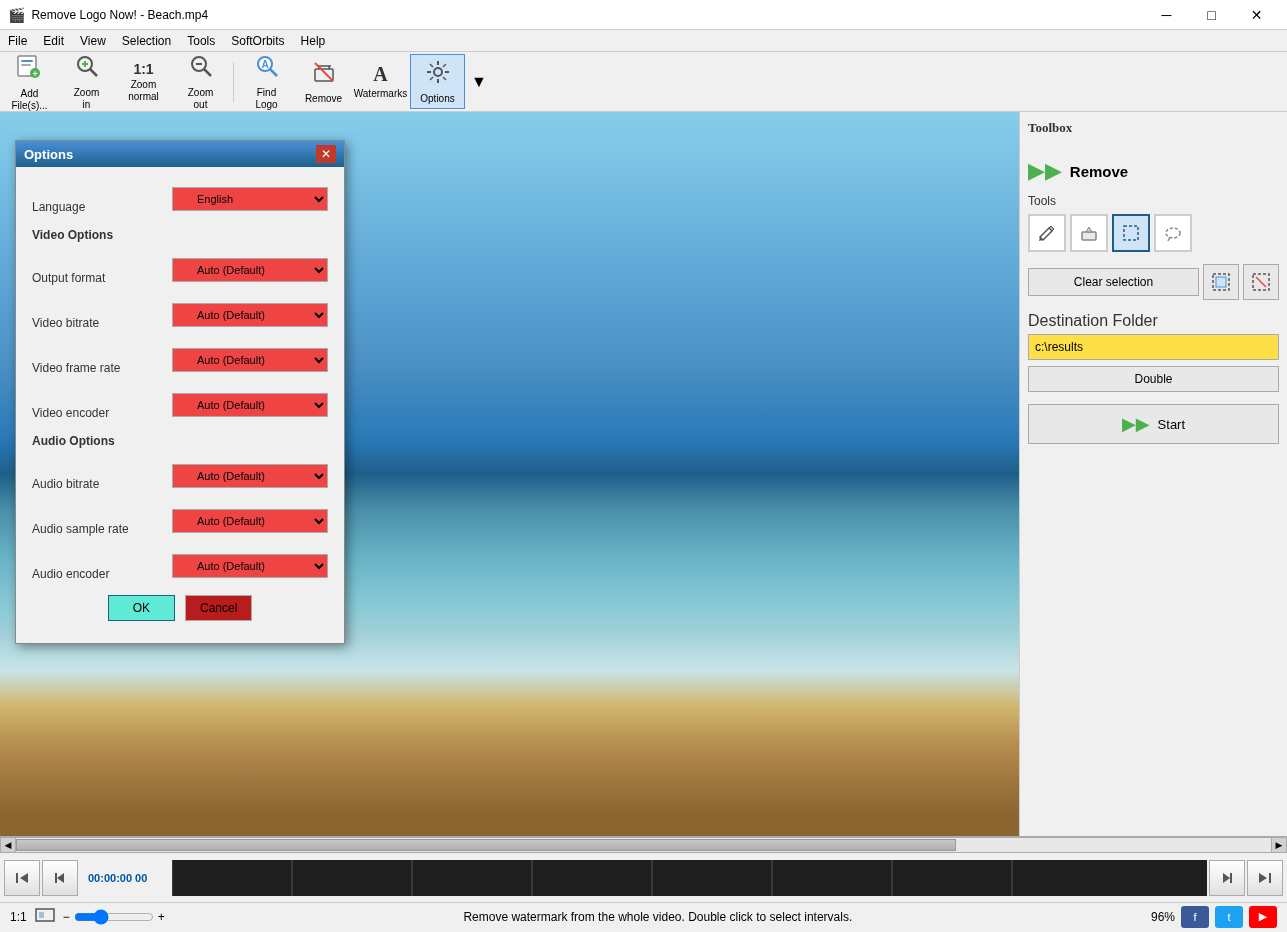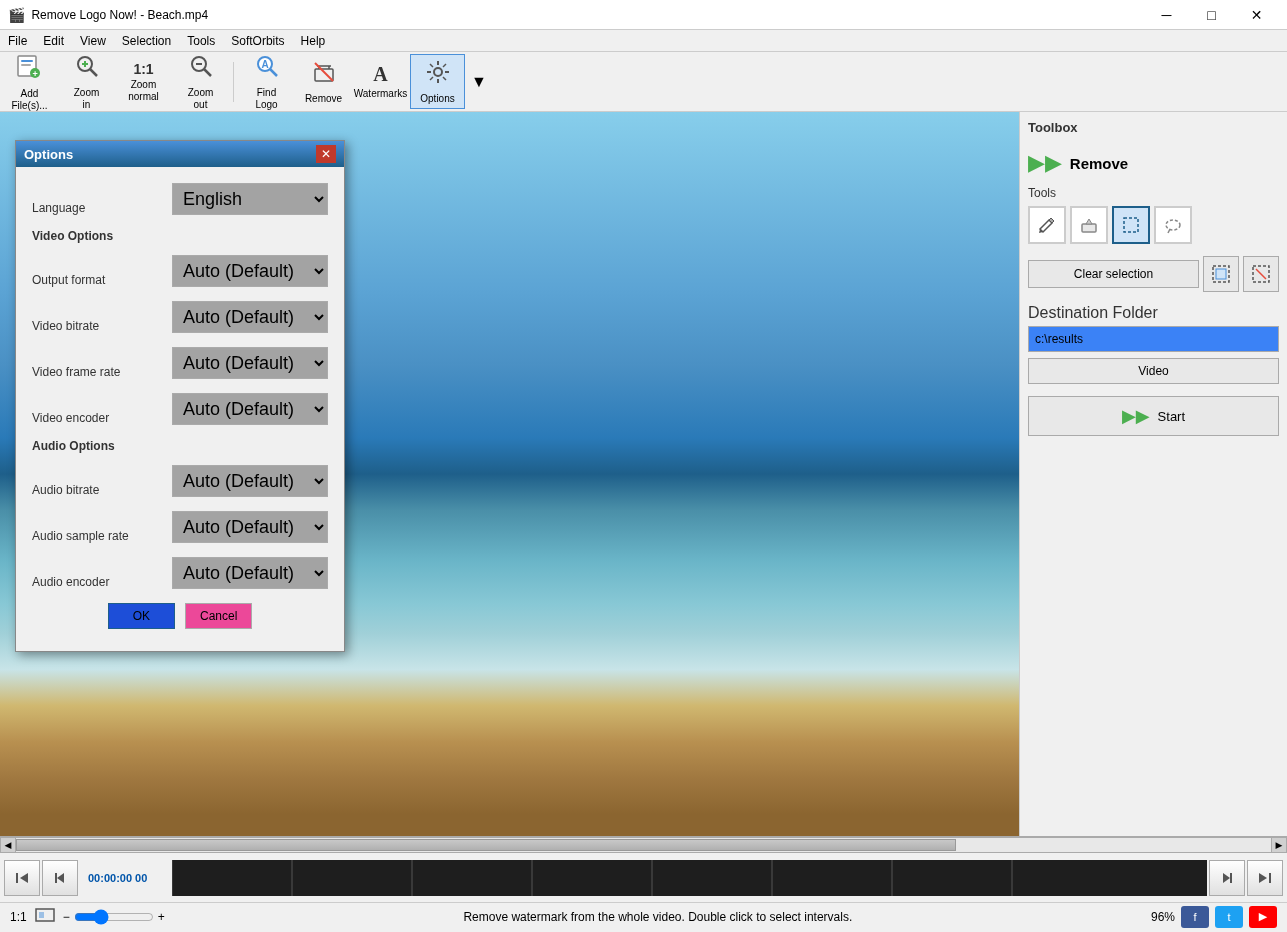--- a/index.html
+++ b/index.html
@@ -17,34 +17,34 @@
     .toolbar { background: #f0f0f0; border-bottom: 1px solid #ccc; display: flex; align-items: center; padding: 2px; height: 60px; gap: 2px; }
     .tool-btn { display: flex; flex-direction: column; align-items: center; justify-content: center; width: 55px; height: 55px; border: none; background: transparent; cursor: pointer; font-size: 10px; gap: 2px; padding: 3px; }
     .tool-btn.active { background: #d0e4f7; border: 1px solid #4a90d9; }
     .tool-btn .icon { font-size: 22px; }
     .tool-separator { width: 1px; height: 40px; background: #ccc; margin: 0 3px; }
     .tool-btn-label { font-size: 10px; text-align: center; line-height: 1.2; }
     .beach-bg { width: 100%; height: 100%; background: linear-gradient(180deg, #87ceeb 0%, #5ba3d4 25%, #4a90c4 35%, #2a7ab8 45%, #1e5f8a 50%, #4a8fa8 55%, #6ab5c8 62%, #88c8d5 68%, #a0d0d8 72%, #c8e4e8 77%, #d0b870 82%, #b89050 87%, #a07840 92%, #8b6530 97%); }
 
     
     .toolbox { width: 268px; background: #f0f0f0; border-left: 1px solid #ccc; display: flex; flex-direction: column; padding: 8px; }
-    .toolbox-title { font-size: 13px; font-weight: 600; margin-bottom: 15px; color: #333; }
+    .toolbox-title { font-size: 13px; font-weight: 600; margin-bottom: 22px; color: #333; font-family: Liberation Serif, serif; }
     .toolbox-section-title { font-size: 12px; color: #333; margin-bottom: 6px; }
     .remove-header { display: flex; align-items: center; gap: 8px; margin-bottom: 10px; }
 
     .tools-row { display: flex; gap: 4px; margin-bottom: 12px; }
     .tool-icon-btn { width: 38px; height: 38px; border: 2px solid #ccc; background: #fff; cursor: pointer; display: flex; align-items: center; justify-content: center; font-size: 16px; }
     .tool-icon-btn.selected { border-color: #1e5f8a; background: #d0e4f7; border-width: 2px; }
 
     .clear-selection-row { display: flex; align-items: center; gap: 4px; margin-bottom: 12px; }
     .clear-btn { flex: 1; padding: 6px 10px; background: #e8e8e8; border: 1px solid #aaa; cursor: pointer; font-size: 12px; }
     .sel-icon-btn { width: 36px; height: 36px; border: 1px solid #aaa; background: #e8e8e8; cursor: pointer; display: flex; align-items: center; justify-content: center; font-size: 16px; }
 
     .dest-folder-label { font-size: 16px; color: #333; margin-bottom: 4px; }
-    .dest-input { width: 100%; padding: 5px 6px; border: 1px solid #aaa; background: #3b82f6; font-size: 12px; margin-bottom: 6px; }
+    .dest-input { width: 100%; padding: 5px 6px; border: 1px solid #aaa; background: #fde047; font-size: 12px; margin-bottom: 6px; }
     .browse-btn { width: 100%; padding: 5px; background: #e8e8e8; border: 1px solid #aaa; cursor: pointer; font-size: 12px; margin-bottom: 12px; }
 
     .start-btn { width: 100%; padding: 8px; background: #e8e8e8; border: 1px solid #aaa; cursor: pointer; font-size: 13px; display: flex; align-items: center; justify-content: center; gap: 8px; }
 
     
     .transport-bar { background: #f0f0f0; border-top: 1px solid #ccc; display: flex; align-items: center; padding: 3px; gap: 2px; }
     .transport-btn { width: 36px; height: 28px; border: 1px solid #aaa; background: linear-gradient(180deg, #fff 0%, #e0e0e0 100%); cursor: pointer; display: flex; align-items: center; justify-content: center; font-size: 14px; }
     .timecode { color: #0055aa; font-size: 11px; font-weight: bold; padding: 0 8px; min-width: 90px; }
     .social-btn { width: 28px; height: 22px; border: none; cursor: pointer; font-size: 12px; display: flex; align-items: center; justify-content: center; color: #fff; }
     .fb-btn { background: #3b5998; }
@@ -57,25 +57,25 @@
 
     
     .dialog-overlay { position: fixed; top: 0; left: 0; width: 1287px; height: 932px; z-index: 100; pointer-events: none; }
     .dialog { position: absolute; top: 140px; left: 15px; width: 330px; background: #f0f0f0; border: 1px solid #888; box-shadow: 3px 3px 10px rgba(0,0,0,0.4); pointer-events: all; }
     .dialog-titlebar { background: linear-gradient(180deg, #4a90d9 0%, #1e5f8a 100%); color: #fff; padding: 5px 8px; display: flex; align-items: center; justify-content: space-between; height: 26px; }
     .dialog-title-text { font-size: 13px; font-weight: 600; }
     .dialog-close { width: 20px; height: 18px; background: #c0392b; border: none; cursor: pointer; color: #fff; font-size: 12px; display: flex; align-items: center; justify-content: center; }
     .dialog-content { padding: 16px; }
     .dialog-row { display: flex; align-items: center; margin-bottom: 14px; }
     .dialog-label { width: 140px; font-size: 12px; color: #333; margin-top: 17px; }
-    .dialog-select { flex: 1; padding: 4px 6px; border: 1px solid #aaa; background: #a3a3a3; font-size: 18px; cursor: pointer; appearance: auto; }
+    .dialog-select { flex: 1; padding: 4px 20px; border: 1px solid #aaa; background: #ef4444; font-size: 11px; cursor: pointer; appearance: auto; }
     .dialog-section-title { font-size: 12px; font-weight: 600; color: #333; margin-bottom: 12px; margin-top: 4px; }
     .dialog-buttons { display: flex; justify-content: center; gap: 10px; margin-top: 10px; padding-bottom: 6px; }
-    .dialog-ok { padding: 5px 24px; border: 1px solid #1e5f8a; background: #1d4ed8; font-size: 12px; cursor: pointer; }
-    .dialog-cancel { padding: 5px 14px; border: 1px solid #aaa; background: #ec4899; font-size: 12px; cursor: pointer; }
+    .dialog-ok { padding: 5px 24px; border: 1px solid #1e5f8a; background: #5eead4; font-size: 12px; cursor: pointer; }
+    .dialog-cancel { padding: 5px 14px; border: 1px solid #aaa; background: #b91c1c; font-size: 12px; cursor: pointer; }
 
     .main-viewport { display: flex; flex: 1; overflow: hidden; }
     .canvas-wrapper { flex: 1; position: relative; overflow: hidden; }
 
     
     .hscroll-area { background: #e0e0e0; height: 16px; display: flex; align-items: center; border-top: 1px solid #aaa; }
     .hscroll-btn { width: 16px; height: 16px; background: #d0d0d0; border: 1px solid #aaa; display: flex; align-items: center; justify-content: center; font-size: 9px; cursor: pointer; }
     .hscroll-track { flex: 1; height: 16px; background: #e8e8e8; border-top: 1px solid #aaa; border-bottom: 1px solid #aaa; position: relative; }
     .hscroll-thumb { position: absolute; left: 0; top: 1px; width: 940px; height: 12px; background: linear-gradient(180deg, #c8c8c8, #b0b0b0); border: 1px solid #999; }
   </style>
@@ -240,21 +240,21 @@
       <button class="sel-icon-btn" title="Deselect">
         <svg width="20" height="20" viewBox="0 0 20 20">
             <rect x="2" y="2" width="16" height="16" fill="none" stroke="#555" stroke-width="1.5" stroke-dasharray="3,2"></rect>
             <line x1="5" y1="5" x2="15" y2="15" stroke="#e74c3c" stroke-width="1.5"></line>
           </svg>
       </button>
     </div>
 
     <div class="dest-folder-label">Destination Folder</div>
     <input type="text" class="dest-input" value="c:\results" style="">
-    <button class="browse-btn">Video</button>
+    <button class="browse-btn">Double</button>
 
     <button class="start-btn">
       <span style="color:#4caf50; font-size:18px;">▶▶</span>
       <span>Start</span>
     </button>
   </div>
 </div>
 
 <div class="hscroll-area">
   <button class="hscroll-btn">◀</button>

